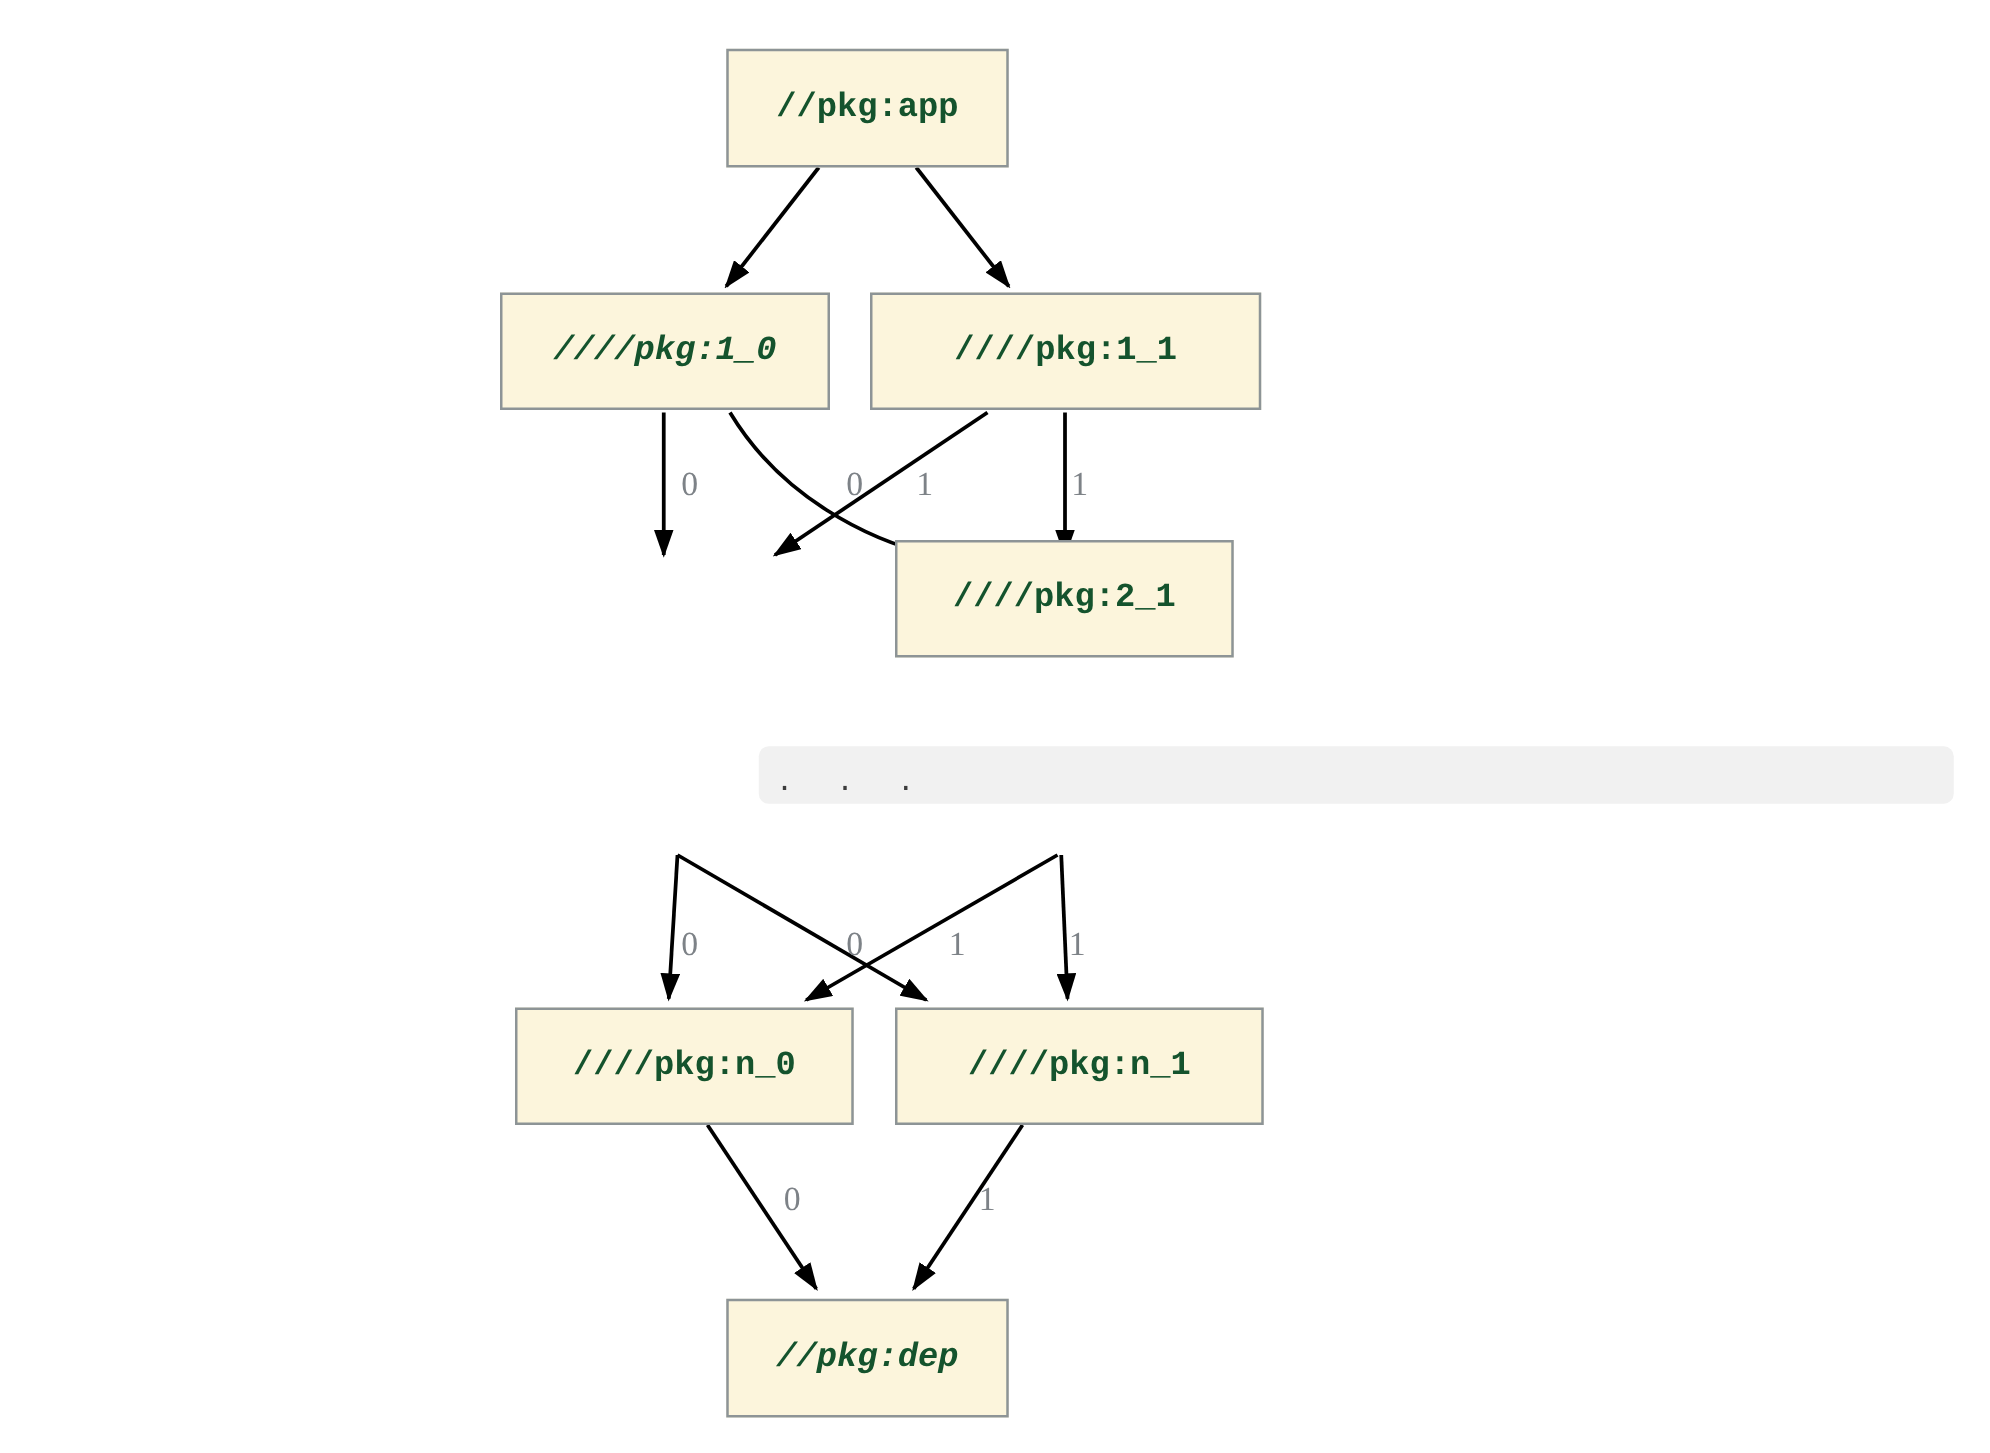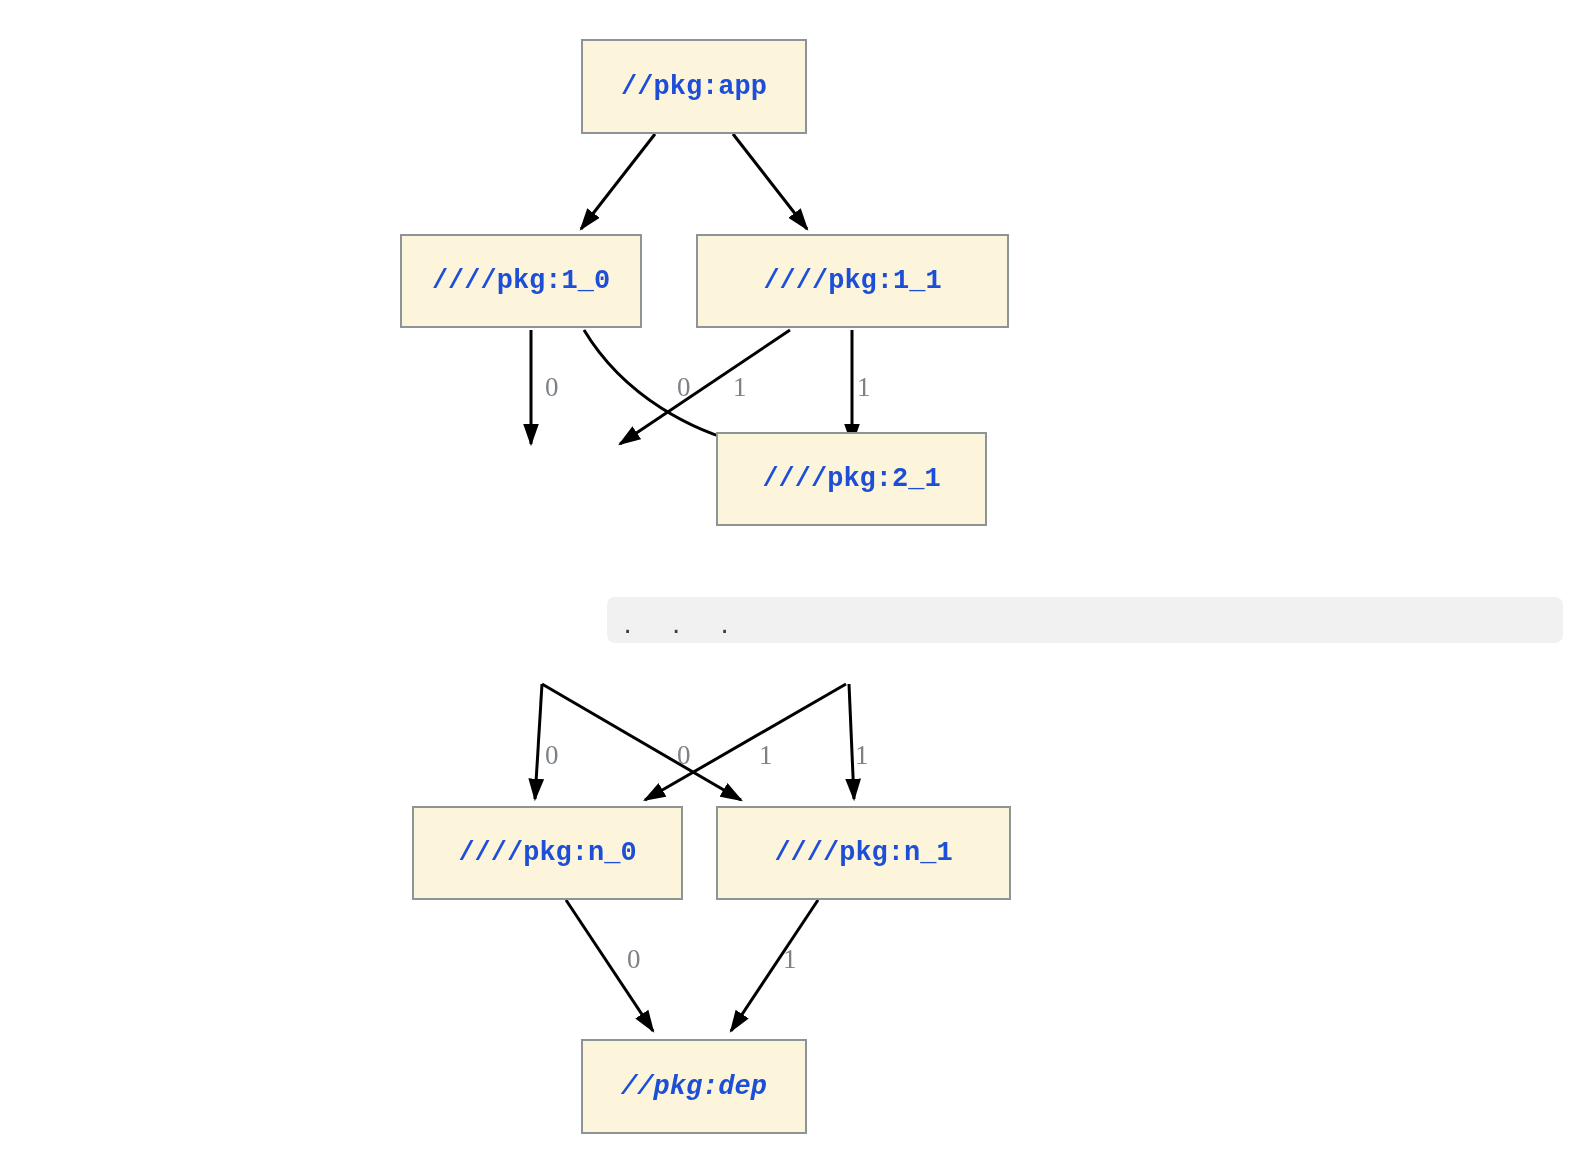--- a/index.html
+++ b/index.html
@@ -36,21 +36,21 @@
     background: var(--node-fill);
     border: 2px solid var(--node-border);
     display: flex;
     align-items: center;
     justify-content: center;
   }
   .node-label {
     font-family: "Liberation Mono", monospace;
     font-weight: 700;
     font-size: 27px;
-    color: #1d4ed8;
+    color: #14532d;
     white-space: pre;
   }
   .edge-label {
     position: absolute;
     font-family: "Liberation Serif", serif;
     font-size: 27px;
     line-height: 1;
     color: var(--edge-label);
   }
   .ellipsis-bar {
@@ -96,21 +96,21 @@
     <path class="edge" d="M849,684 L854,799" marker-end="url(#arrowhead)"></path>
 
     <path class="edge" d="M566,900 L653,1031" marker-end="url(#arrowhead)"></path>
     <path class="edge" d="M818,900 L731,1031" marker-end="url(#arrowhead)"></path>
   </svg>
 
   <div class="node" style="left:581px; top:39px; width:226px; height:95px;">
     <span class="node-label">//pkg:app</span>
   </div>
 
-  <div class="node" style="left:400px; top:234px; width:242px; height:94px;">
+  <div class="node" style="left:400px; top:234px; width:264px; height:94px;font-style:italic;">
     <span class="node-label">////pkg:1_0</span>
   </div>
   <div class="node" style="left:696px; top:234px; width:313px; height:94px;">
     <span class="node-label">////pkg:1_1</span>
   </div>
 
   <span class="edge-label" style="left:545px; top:374px;">0</span>
   <span class="edge-label" style="left:677px; top:374px;">0</span>
   <span class="edge-label" style="left:733px; top:374px;">1</span>
   <span class="edge-label" style="left:857px; top:374px;">1</span>

